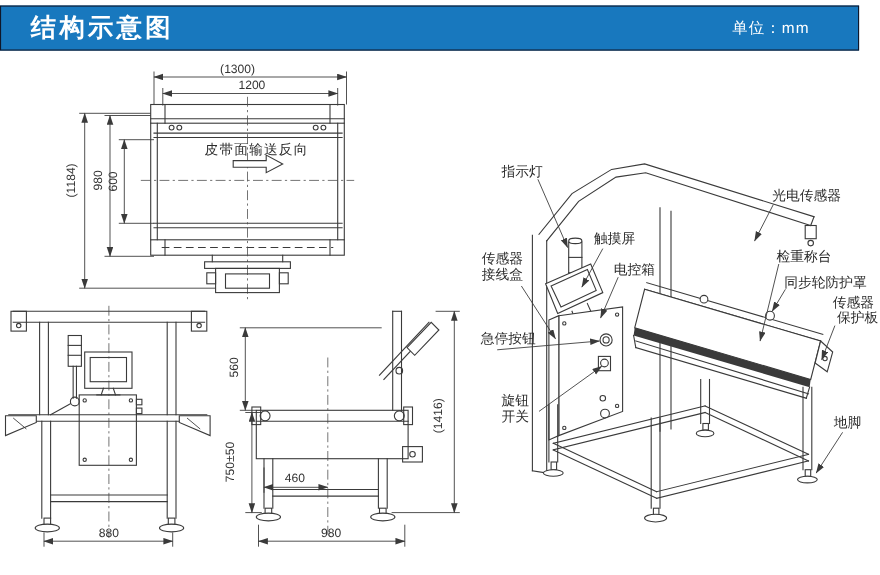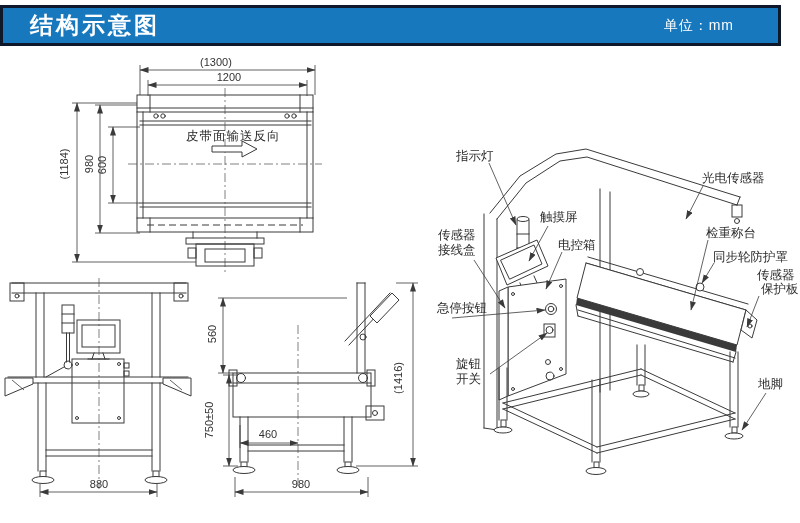--- a/index.html
+++ b/index.html
@@ -1,20 +1,20 @@
 <!DOCTYPE html>
 <html><head>
 <meta charset="utf-8">
 <style>
   html,body{margin:0;padding:0;background:#ffffff;}
   #page{position:relative;width:800px;height:523px;background:#ffffff;overflow:hidden;
         font-family:"Liberation Sans","DejaVu Sans",sans-serif;}
   
   #header-bar{position:absolute;left:0;top:5px;width:781px;height:41px;
-      background:#1878be;border:3px solid #0f172a;box-sizing:border-box;
+      background:#1878be;border:1px solid #0f172a;box-sizing:border-box;
       display:flex;align-items:center;justify-content:space-between;}
   #header-title{color:#ffffff;font-size:23px;font-weight:bold;letter-spacing:3px;padding-left:27px;}
   #header-unit{color:#ffffff;font-size:14px;padding-right:44px;letter-spacing:1px;text-align:center;}
   
   svg{position:absolute;left:0;top:0;}
   .ln{stroke:#3a3a3a;stroke-width:1;fill:none;stroke-linecap:square;}
   .thin{stroke:#3a3a3a;stroke-width:.8;fill:none;}
   .dim{stroke:#3a3a3a;stroke-width:.8;fill:none;}
   .cl{stroke:#4a4a4a;stroke-width:.7;fill:none;stroke-dasharray:9 3 2 3;}
   .dash{stroke:#3a3a3a;stroke-width:1;fill:none;stroke-dasharray:7 4;}

